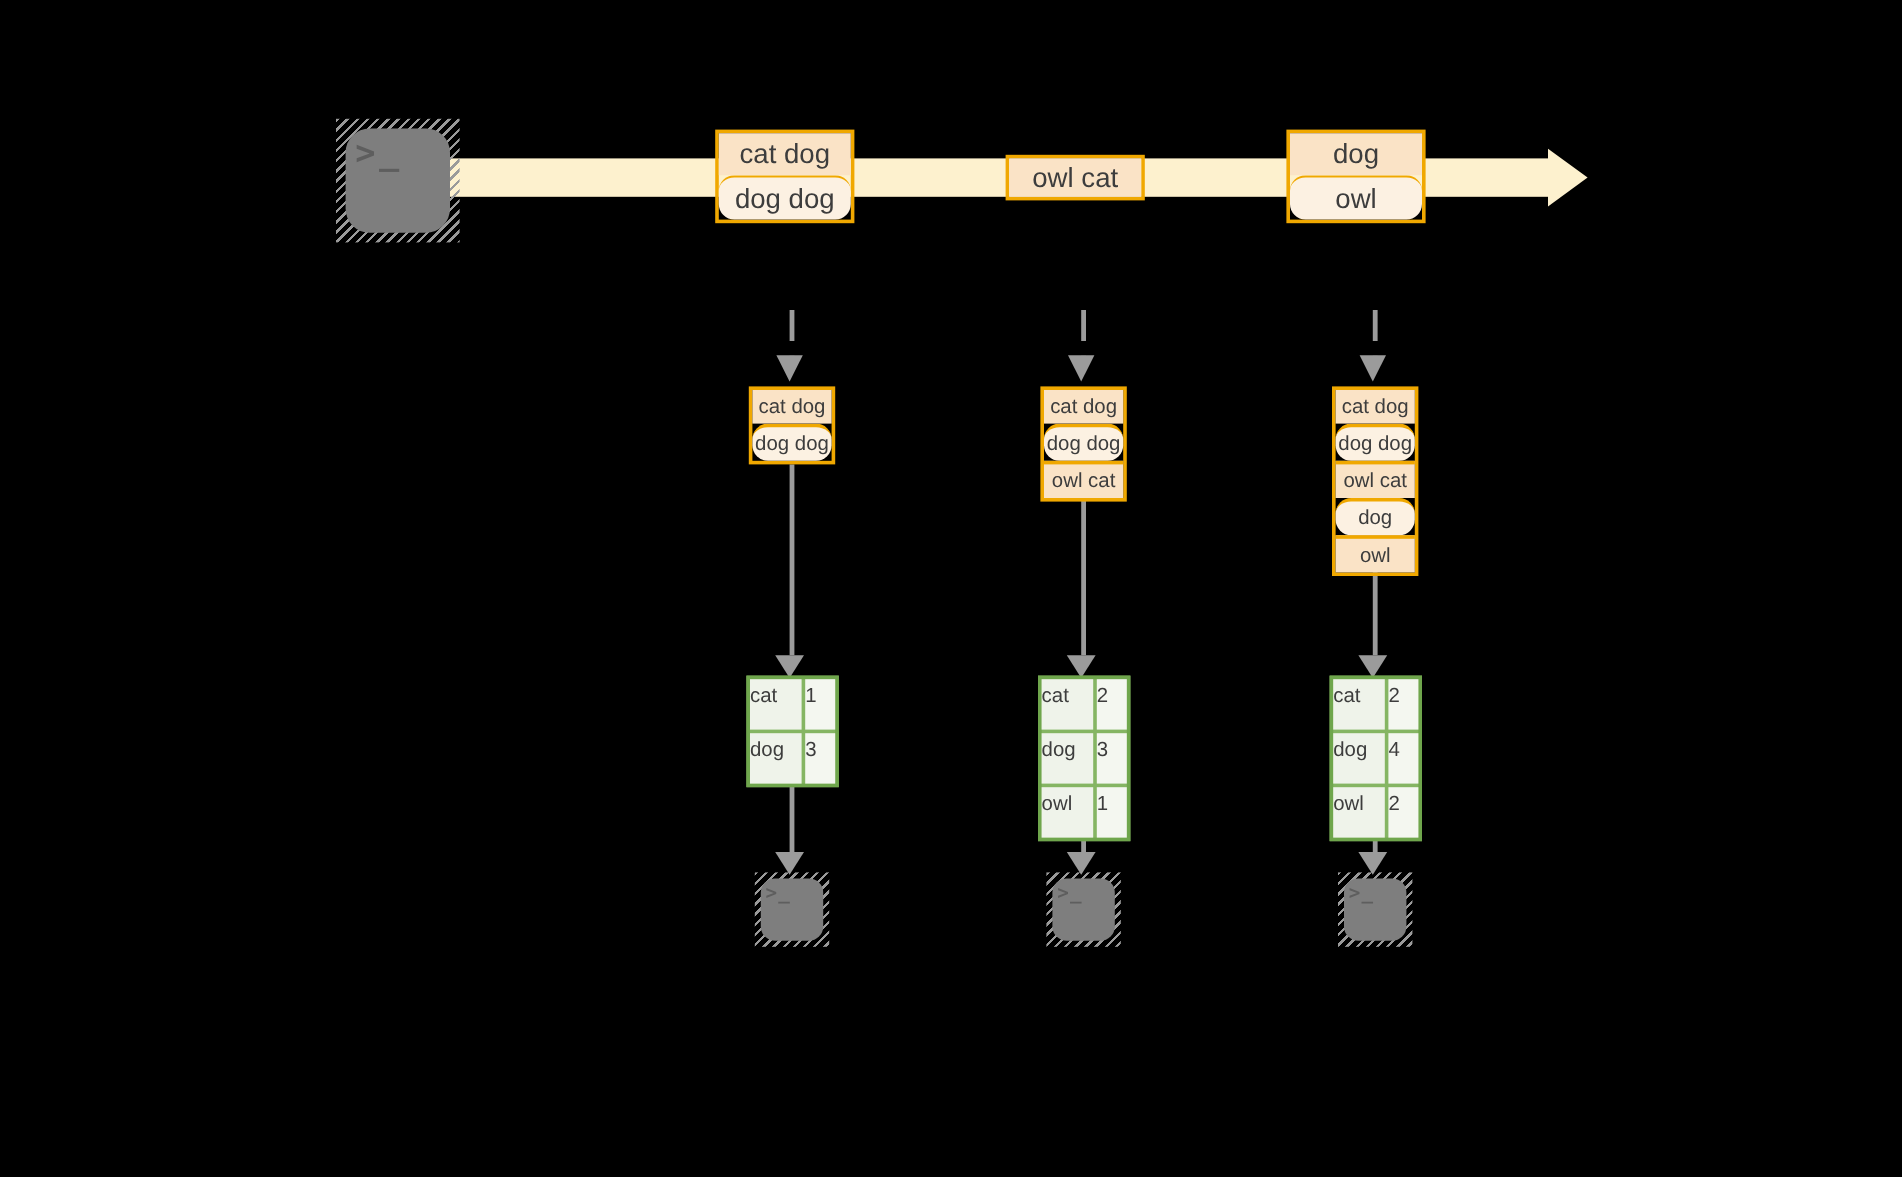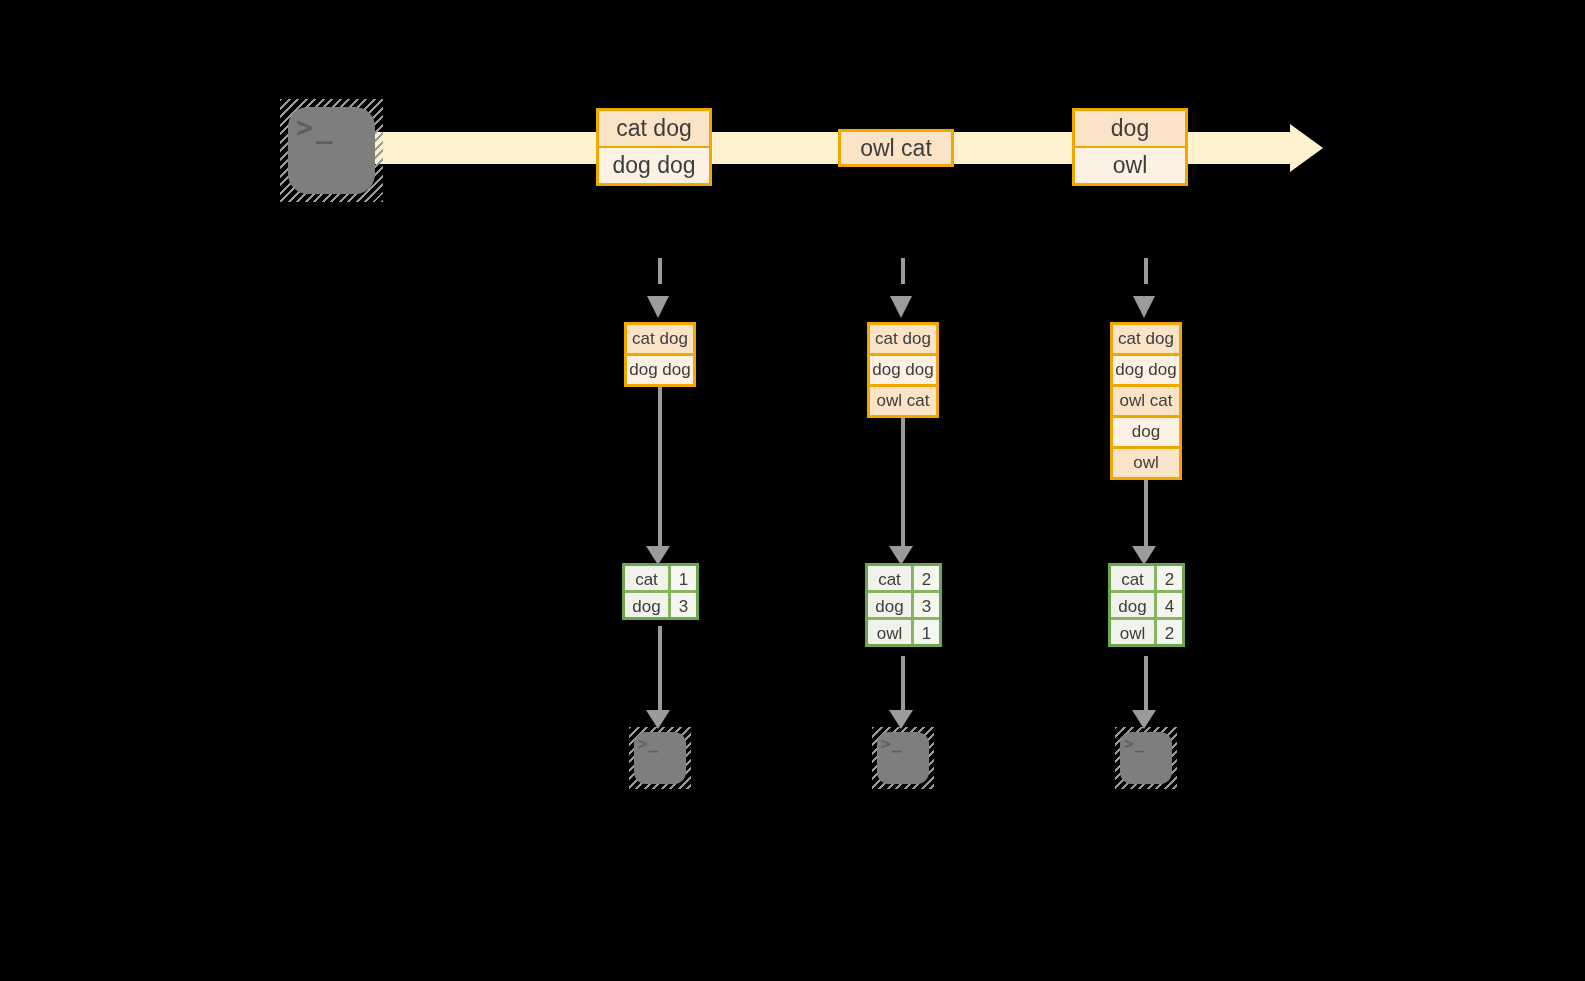--- a/index.html
+++ b/index.html
@@ -23,21 +23,21 @@
   .src-icon .glyph{left:16px;top:12px;font-size:28px;letter-spacing:3px;}
   .sink-icon{width:62px;height:62px;top:727px;}
   .sink-icon .inner{inset:5px;border-radius:12px;}
   .sink-icon .glyph{left:9px;top:7px;font-size:16px;letter-spacing:1px;}
 
   
   .obox{border:3px solid var(--box-border);z-index:3;}
   .tcell{height:35px;line-height:35px;font-size:23px;text-align:center;color:var(--text-dark);}
   .tcell-1{height:32px;line-height:32px;}
   .tcell + .tcell{border-top:2px solid var(--box-border);}
-  .dark{background:var(--cell-dark);} .light{background:var(--cell-light);}
+  .dark{background:var(--cell-dark);} .light{background:var(--cell-light);border-radius:13px;}
   .tbox{width:110px;}
   .abox{width:66px;top:322px;}
   .acell{height:28px;line-height:28px;font-size:17px;text-align:center;color:var(--text-dark);}
   .acell + .acell{border-top:3px solid var(--box-border);}
 
   
   .dstem{width:4px;height:38px;top:258px;
          background:repeating-linear-gradient(180deg,var(--arrow-gray) 0 26px,transparent 26px 38px);}
   .dhead{top:296px;width:0;height:0;border-left:11px solid transparent;
          border-right:11px solid transparent;border-top:22px solid var(--arrow-gray);}
@@ -46,21 +46,21 @@
          border-top:19px solid var(--arrow-gray);z-index:1;}
 
   
   .query-band{left:695px;top:462px;width:428px;height:46px;background:var(--query-band-bg);
               z-index:2;display:flex;align-items:center;justify-content:center;
               font-size:33px;font-weight:300;color:#2e2e2e;}
 
   
   .gtable{top:563px;width:71px;border:3px solid var(--table-border);
           background:var(--table-separator);display:grid;grid-template-columns:43px 25px;gap:3px;z-index:3;}
-  .gcell{height:24px;line-height:27px;font-size:17px;text-align:center;color:var(--text-dark);}
+  .gcell{height:42px;line-height:27px;font-size:17px;color:var(--text-dark);}
   .gword{background:var(--table-cell-word);} .gnum{background:var(--table-cell-num);}
 
   
   .c1s{left:658px;} .c2s{left:901px;} .c3s{left:1144px;}        
   .c1h{left:647px;} .c2h{left:890px;} .c3h{left:1133px;}        
   .c1vh{left:646px;} .c2vh{left:889px;} .c3vh{left:1132px;}     
   .c1b{left:624px;} .c2b{left:867px;} .c3b{left:1110px;}        
   .c1t{left:622px;} .c2t{left:865px;} .c3t{left:1108px;}        
   .c1i{left:629px;} .c2i{left:872px;} .c3i{left:1115px;}        
 </style>

